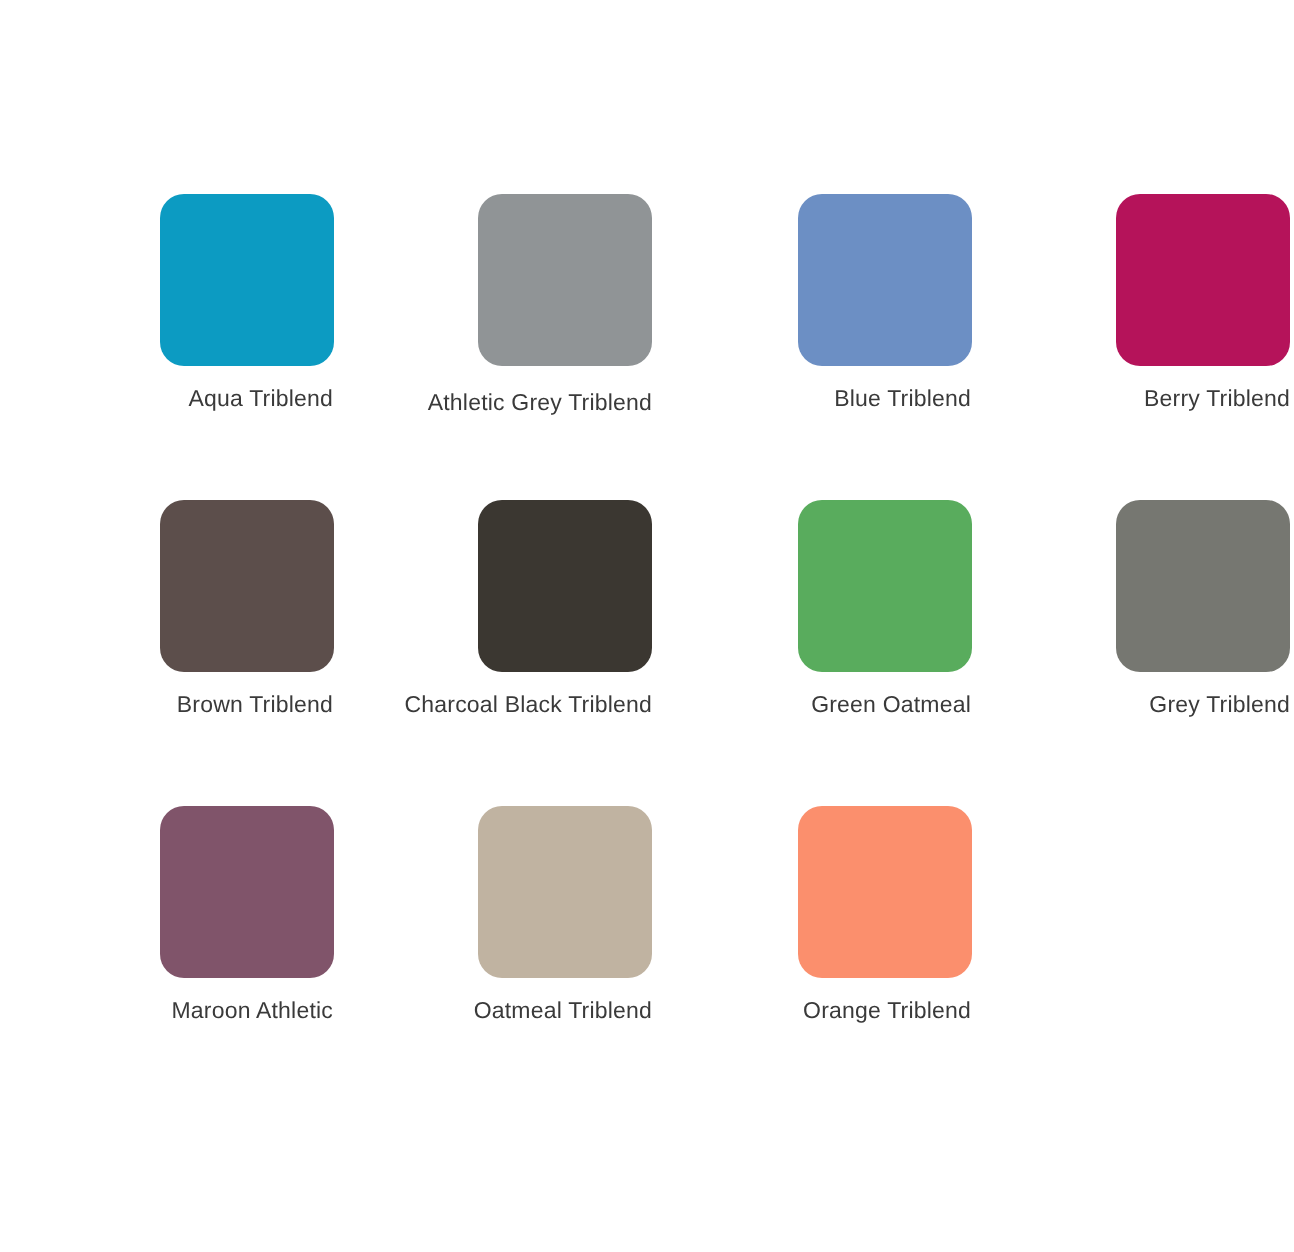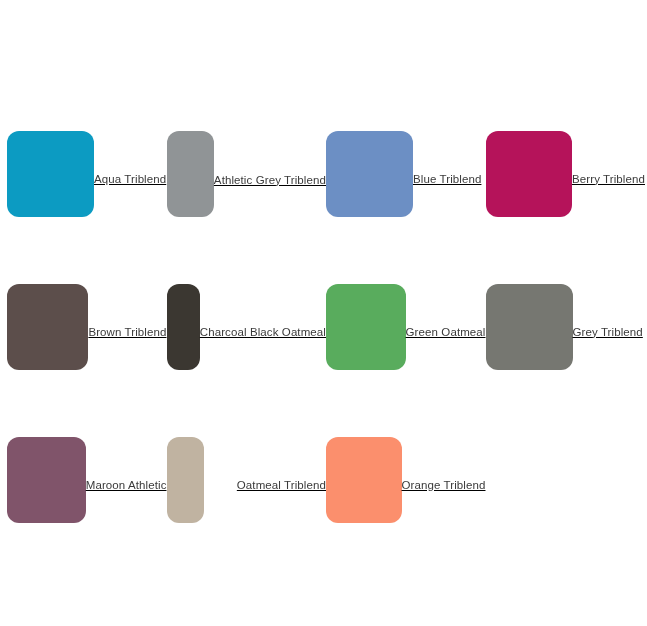--- a/index.html
+++ b/index.html
@@ -29,24 +29,23 @@
   .swatch-grid {
     display: grid;
     grid-template-columns: repeat(4, 159.5px);
     grid-template-rows: repeat(3, 153px);
     justify-content: start;
     margin-left: 7px;
   }
 
   .swatch-cell {
     display: flex;
-    flex-direction: row;
-    align-items: center;
+    flex-direction: column;
+    align-items: flex-end;
     justify-content: flex-start;
-    text-decoration: underline;
   }
 
   .swatch-chip {
     width: 87px;
     height: 86px;
     border-radius: 12px;
     display: block;
   }
 
   .swatch-label {
@@ -85,21 +84,21 @@
       <span class="swatch-label" style="color: rgb(58, 58, 58);">Berry Triblend</span>
     </div>
 
     <div class="swatch-cell">
       <span class="swatch-chip" style="background-color: rgb(92, 78, 75);"></span>
       <span class="swatch-label" style="color: rgb(58, 58, 58);">Brown Triblend</span>
     </div>
 
     <div class="swatch-cell">
       <span class="swatch-chip" style="background-color: rgb(59, 55, 49);"></span>
-      <span class="swatch-label" style="color: rgb(58, 58, 58);">Charcoal Black Oatmeal</span>
+      <span class="swatch-label" style="color: rgb(58, 58, 58);">Charcoal Black Triblend</span>
     </div>
 
     <div class="swatch-cell">
       <span class="swatch-chip" style="background-color: rgb(89, 172, 93);"></span>
       <span class="swatch-label" style="color: rgb(58, 58, 58);">Green Oatmeal</span>
     </div>
 
     <div class="swatch-cell">
       <span class="swatch-chip" style="background-color: rgb(118, 119, 113);"></span>
       <span class="swatch-label" style="color: rgb(58, 58, 58);">Grey Triblend</span>

